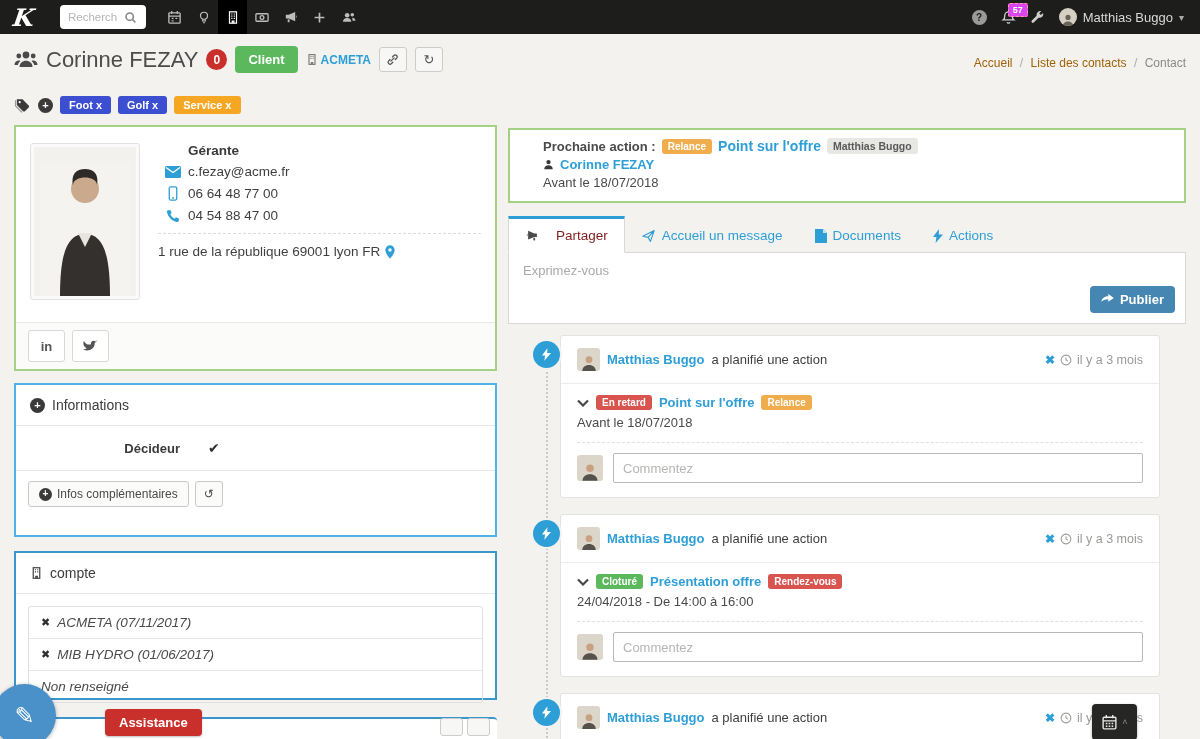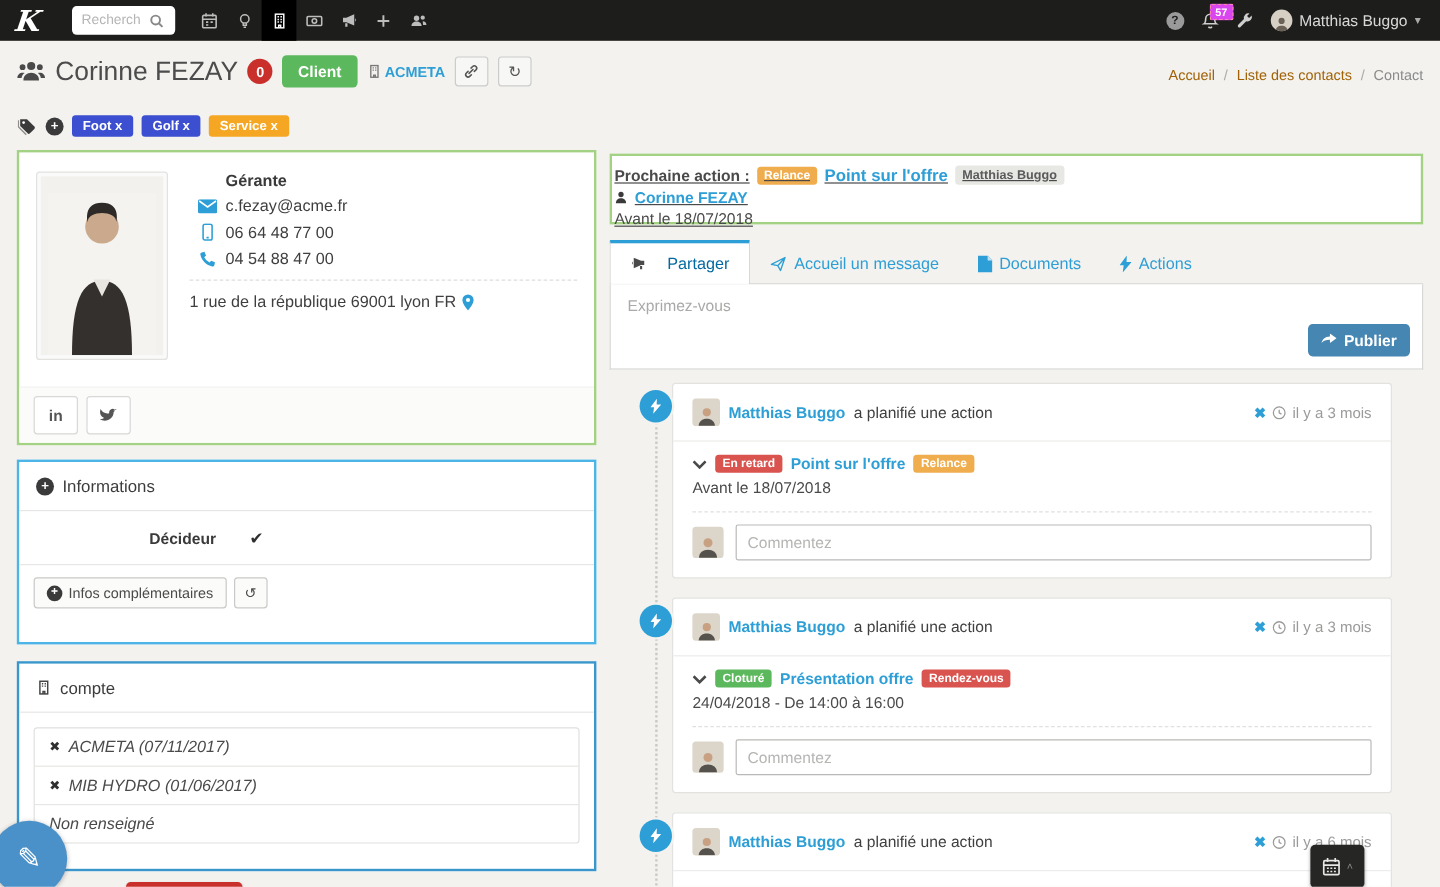--- a/index.html
+++ b/index.html
@@ -59,43 +59,43 @@
   .soc-btn { width:37px; height:32px; background:#fff; border:1px solid #d8d8d6; border-radius:3px; display:flex; align-items:center; justify-content:center; color:#555; font-weight:bold; font-size:13px; cursor:pointer; }
 
   .info-card { border:2px solid #4cb4e7; margin-top:12px; height:154px; }
   .panel-header { padding:12px 14px; border-bottom:1px solid #e6e6e4; display:flex; align-items:center; gap:7px; font-size:14px; color:#3c3c3c; }
   .field-row { display:flex; align-items:center; height:45px; border-bottom:1px solid #e6e6e4; padding:0 14px; }
   .field-label { width:150px; text-align:right; font-weight:bold; color:#3a3a3a; }
   .field-check { margin-left:28px; color:#2f2f2f; font-size:14px; }
   .panel-foot { padding:10px 12px; display:flex; gap:6px; }
   .btn-default { background:#fbfbf9; border:1px solid #c9c9c7; border-radius:3px; padding:5px 10px; font-size:12px; color:#4a4a4a; display:inline-flex; align-items:center; gap:5px; cursor:pointer; font-family:inherit; }
 
-  .compte-card { border:2px solid #3a97cc; margin-top:14px; height:175px;text-align:center; }
+  .compte-card { border:2px solid #3a97cc; margin-top:14px; height:149px;text-align:center; }
   .list-group { margin:12px; border:1px solid #e0e0de; border-radius:3px; }
   .list-item { padding:8px 12px; border-bottom:1px solid #e6e6e4; font-style:italic; color:#4a4a4a; font-size:13.5px; display:flex; align-items:center; gap:7px; cursor:pointer; }
   .list-item:last-child { border-bottom:none; }
   .x-dark { font-style:normal; font-size:11px; color:#2f2f2f; }
 
   .bottom-card { margin-top:17px; height:40px; border-top:2px solid #3a97cc; background:#fff; border-radius:4px 4px 0 0; position:relative; }
   .assist-btn { position:absolute; top:-10px; left:91px; background:#c9302c; color:#fff; font-weight:bold; font-size:13px; border:none; border-radius:4px; padding:6px 14px; cursor:pointer; box-shadow:0 1px 2px rgba(0,0,0,.25); }
   .mini-cut { position:absolute; top:-1px; width:23px; height:18px; }
   .fab { position:absolute; left:-7px; top:684px; width:63px; height:63px; border-radius:50%; background:#4a90c9; box-shadow:0 1px 4px rgba(0,0,0,.3); display:flex; align-items:center; justify-content:center; color:#fff; font-size:24px; cursor:pointer; z-index:60; }
 
   
   .right-col { position:absolute; left:508px; top:128px; width:678px; }
-  .next-action { border:2px solid #a3d284; height:59px; padding:8px 2px; font-size:13px; color:#4a4a4a;text-decoration:underline; }
+  .next-action { border:2px solid #a3d284; height:75px; padding:8px 33px; font-size:13px; color:#4a4a4a; }
   .na-line { display:flex; align-items:center; gap:6px; margin-bottom:3px; }
   .badge { color:#fff; font-size:10px; font-weight:bold; padding:2px 6px; border-radius:3px; white-space:nowrap; }
   .badge-gray { background:#e7e7e4; color:#5a5a5a; font-size:10.5px; font-weight:bold; padding:2px 6px; border-radius:3px; }
   .lnk { color:#2e9fd6; cursor:pointer; }
   .lnk-bold { color:#2e9fd6; font-weight:bold; cursor:pointer; }
 
   .tabs { display:flex; margin-top:13px; border-bottom:1px solid #d8d8d6; align-items:flex-end; }
   .tab { display:flex; align-items:center; gap:6px; padding:9px 16px; color:#2e9fd6; font-size:13.5px; cursor:pointer; }
-  .tab.active { background:#fff; border:1px solid #d8d8d6; border-bottom:1px solid #fff; border-top:3px solid #2e9fd6; color:#0369a1; margin-bottom:-1px; border-radius:1px;gap:16px; }
+  .tab.active { background:#fff; border:1px solid #d8d8d6; border-bottom:1px solid #fff; border-top:3px solid #2e9fd6; color:#7f1d1d; margin-bottom:-1px; border-radius:1px;gap:16px; }
   .composer { background:#fff; border:1px solid #d8d8d6; border-top:none; height:71px; padding:10px 14px; position:relative; }
   .placeholder-text { color:#a9a9a7; font-size:13px; }
   .publish-btn { position:absolute; right:10px; bottom:10px; background:#4586b3; color:#fff; font-weight:bold; font-size:13px; border:none; border-radius:4px; padding:6px 11px; display:flex; align-items:center; gap:6px; cursor:pointer; }
 
   
   .timeline { position:relative; margin-top:11px; min-height:420px; }
   .tl-rail { position:absolute; left:38px; top:18px; bottom:-20px; border-left:2px dotted #c9c9c6; }
   .tl-item { position:relative; padding-left:52px; margin-bottom:16px; }
   .tl-dot { position:absolute; left:25px; top:6px; width:27px; height:27px; border-radius:50%; background:#2e9fd6; display:flex; align-items:center; justify-content:center; box-shadow:0 0 0 2px #f3f2ef; z-index:2; }
   .tl-card { background:#fff; border:1px solid #e2e2e0; border-radius:3px; width:600px; }

